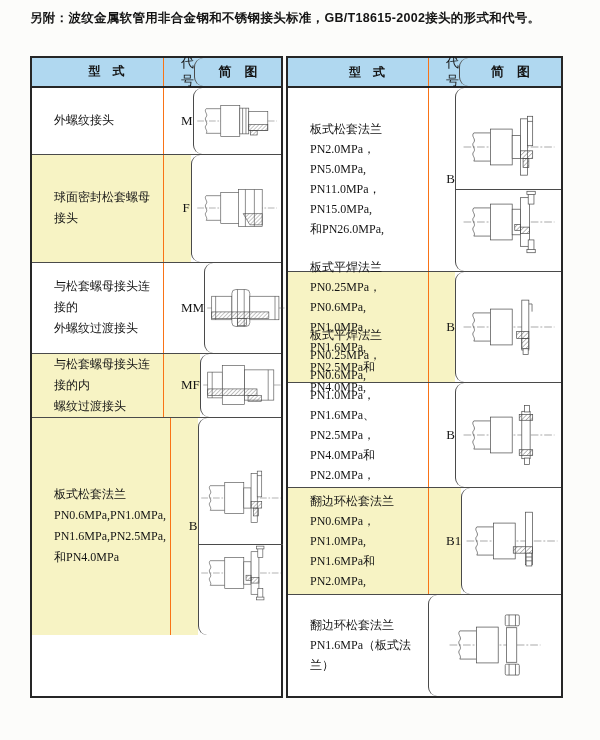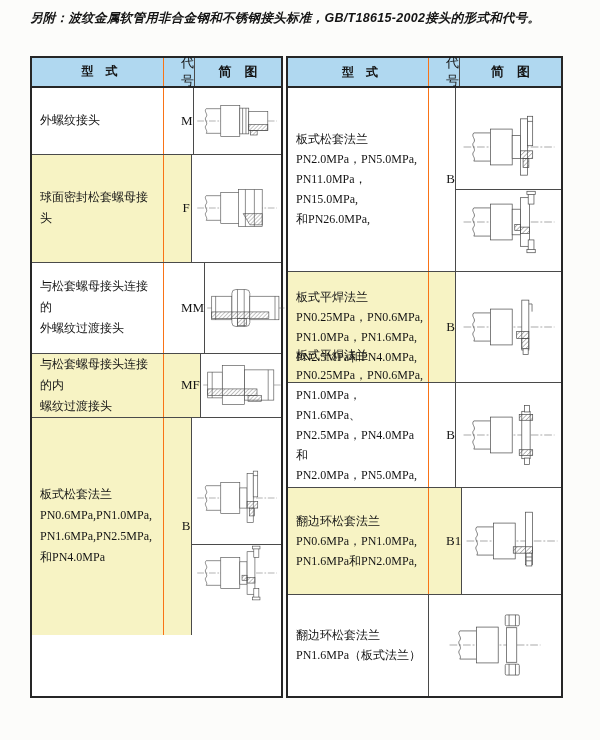--- a/index.html
+++ b/index.html
@@ -3,43 +3,43 @@
 <meta charset="utf-8">
 <style>
   html,body{margin:0;padding:0;}
   body{
     width:600px;height:740px;background:#fcfcfa;
     font-family:"Liberation Sans",sans-serif;color:#141414;
     position:relative;overflow:hidden;
   }
   .intro{
     margin:10px 0 11px 30px;width:540px;
-    font-size:12.5px;font-weight:600;letter-spacing:.3px;line-height:1.4;font-style:italic;
+    font-size:12.5px;font-weight:600;letter-spacing:.3px;line-height:1.4;
   }
   .tables{display:flex;gap:3px;margin:28px 0 0 30px;align-items:stretch;}
   .half{border:2px solid #262626;background:#fff;box-sizing:border-box;}
   .half.left{width:253px;}
   .half.right{width:277px;}
   .row{display:flex;box-sizing:border-box;}
   .row.hdr{
     height:30px;background:#b0d8f0;border-bottom:2px solid #262626;
     font-size:13px;font-weight:700;
   }
   .row.data + .row.data{border-top:1px solid #4a4a4a;}
   .cell{box-sizing:border-box;display:flex;align-items:center;}
-  .c-type{padding:4px 4px 4px 8px;font-family:"Liberation Serif",serif;
+  .c-type{padding:4px 4px 4px 22px;font-family:"Liberation Serif",serif;
     font-size:12px;line-height:21px;white-space:pre-line;}
   .half.left  .c-type{flex:0 0 131px;}
   .half.right .c-type{flex:0 0 140px;line-height:20px;}
   .c-type.tight{line-height:16.2px;}
   .c-code{justify-content:center;font-family:"Liberation Serif",serif;
     font-size:13px;font-weight:400;border-left:1px solid #f97316;padding-left:17px;}
   .half.left  .c-code{flex:0 0 28px;}
   .half.right .c-code{flex:0 0 27px;}
-  .c-diag{flex:1;border-left:1px solid #4a4a4a;justify-content:center;}
+  .c-diag{flex:1;border-left:1px solid #4a4a4a;justify-content:center;border-radius:9px;}
   .c-diag.split{flex-direction:column;align-items:stretch;}
   .sub{display:flex;align-items:center;justify-content:center;box-sizing:border-box;}
   .sub + .sub{border-top:1px solid #4a4a4a;}
   .hl{background:#f7f3c4;}
   .hdr .hc{justify-content:center;}
   .dsvg{display:block;stroke:#4a4a4a;fill:none;stroke-width:1.1px;}
   .half.left  .dsvg{width:84px;height:56px;}
   .half.right .dsvg{width:96px;height:64px;}
   .dsvg.tall{height:74px;}
   .cl{stroke-dasharray:12 3 3 3;stroke-width:.75px;}

